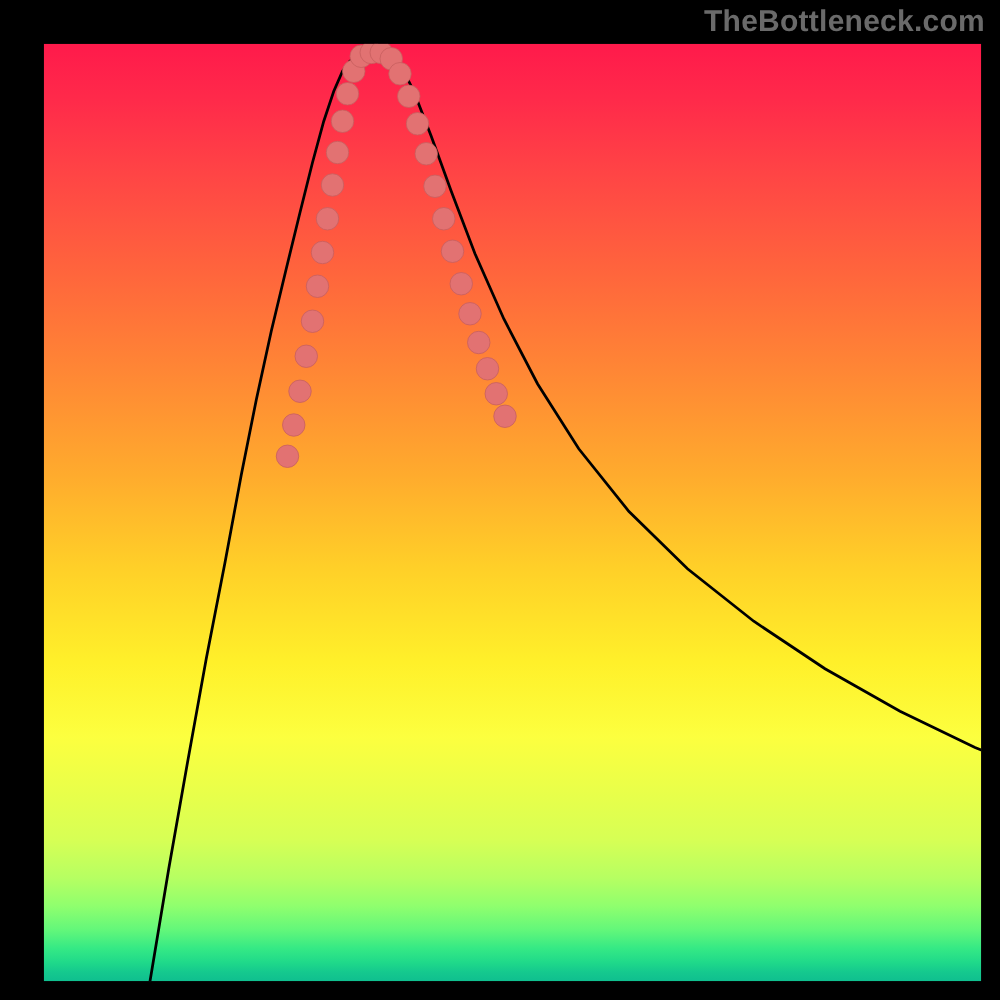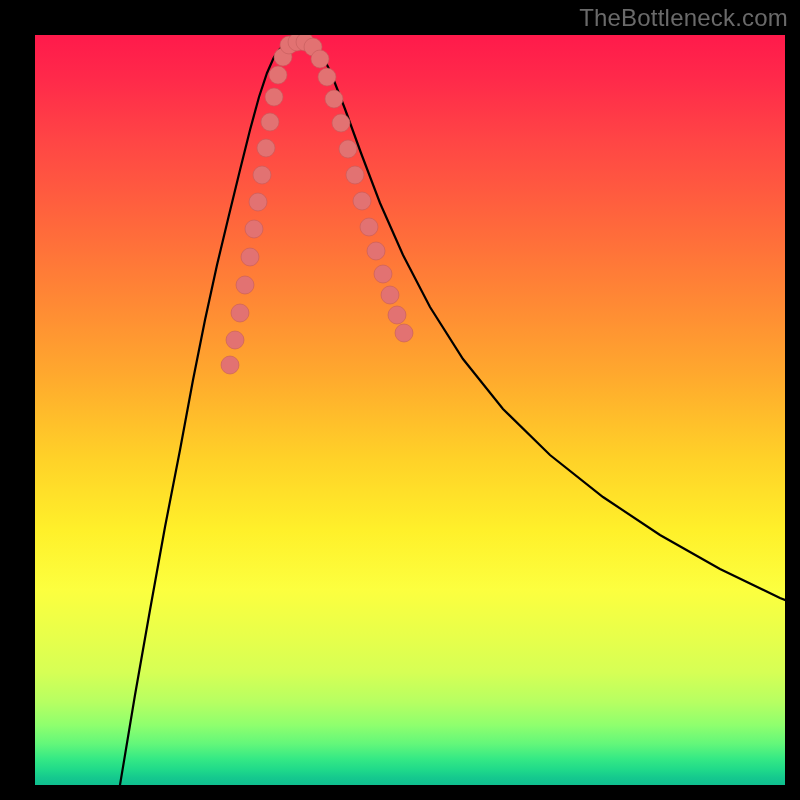--- a/index.html
+++ b/index.html
@@ -16,21 +16,21 @@
     width: 800px;
     height: 800px;
     background: #000;
   }
   .watermark {
     position: absolute;
     top: 4px;
     right: 12px;
     color: #6a6a6a;
     font-size: 24px;
-    font-weight: 400;
+    font-weight: 700;
     letter-spacing: 0.2px;
     z-index: 5;
     user-select: none;
     text-align: right;
   }
   .plot {
     position: absolute;
     left: 35px;
     top: 35px;
     width: 750px;

